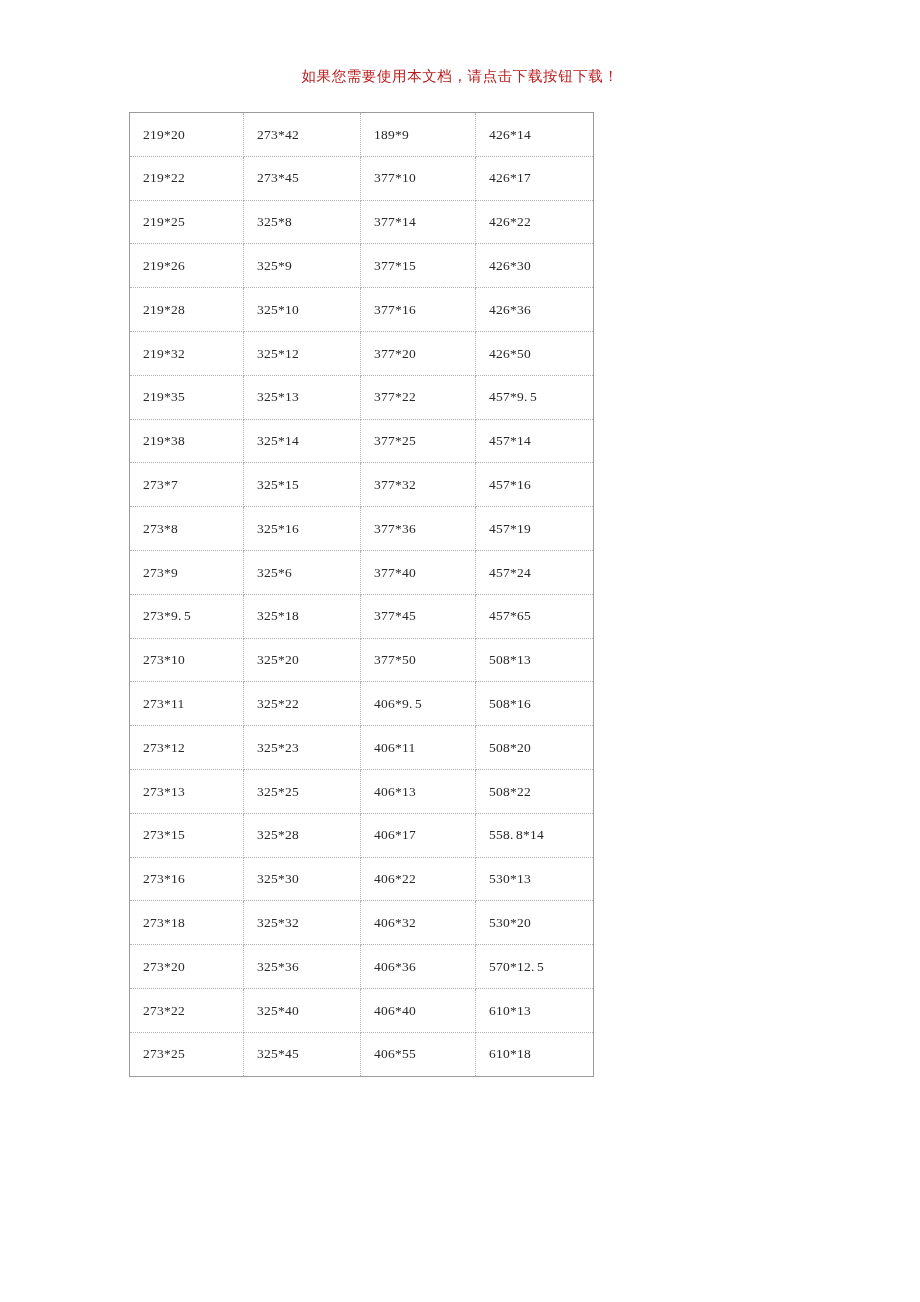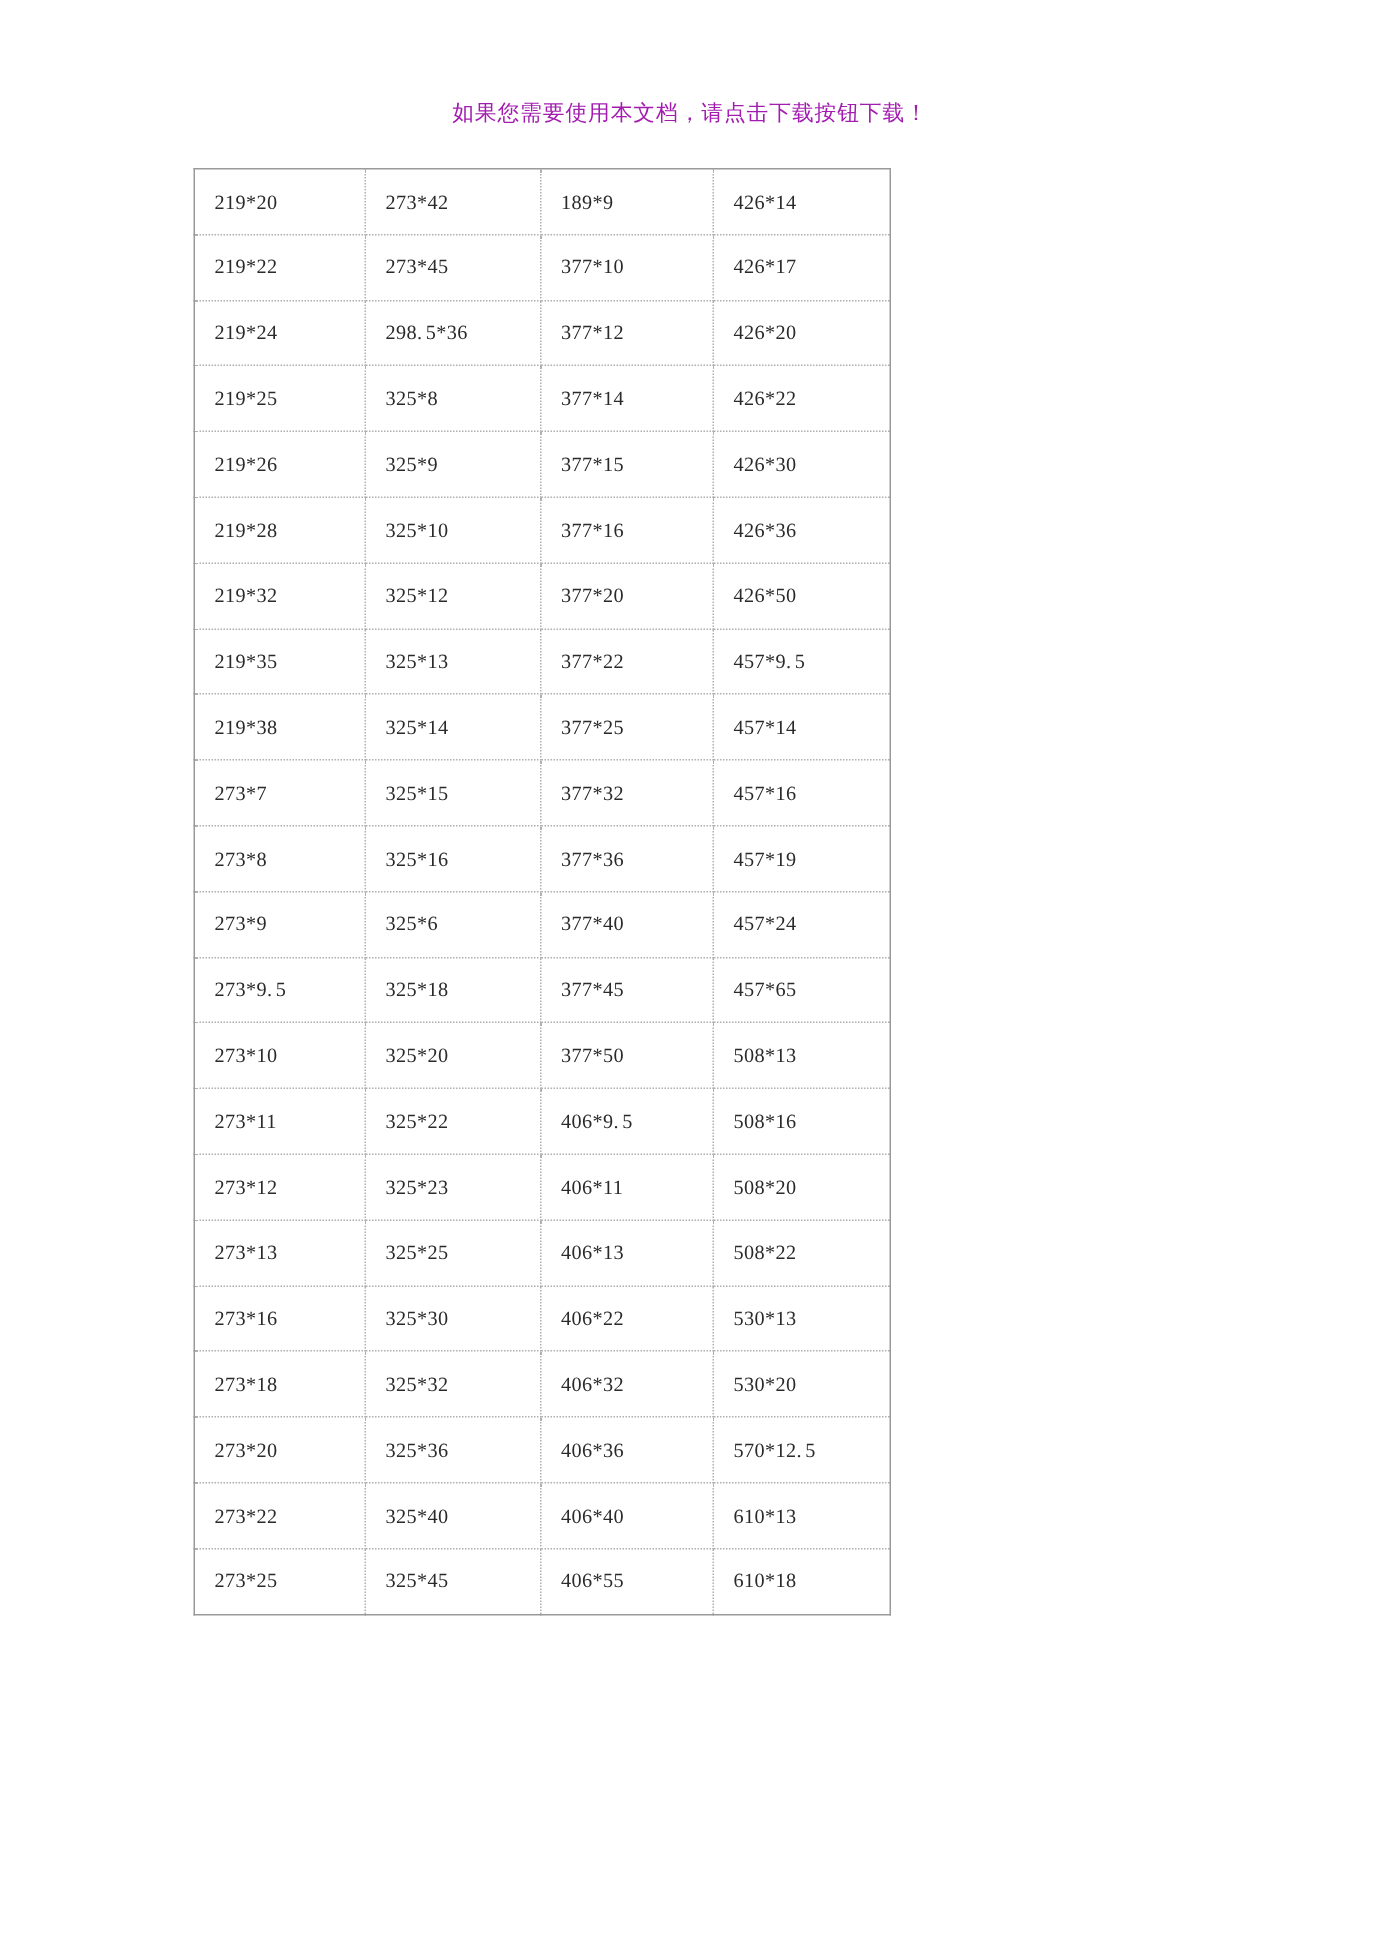--- a/index.html
+++ b/index.html
@@ -17,21 +17,21 @@
 
   
   #page-header-note {
     position: absolute;
     left: 0;
     top: 66px;
     width: 920px;
     text-align: center;
     font-size: 14.5px;
     line-height: 20px;
-    color: #a21caf;
+    color: #b91c1c;
     letter-spacing: 0.6px;
     white-space: nowrap;
     user-select: none;
   }
 
   
   #spec-table-wrap {
     position: absolute;
     left: 129px;
     top: 112px;
@@ -104,26 +104,20 @@
           <td>189*9</td>
           <td>426*14</td>
         </tr>
         <tr>
           <td>219*22</td>
           <td>273*45</td>
           <td>377*10</td>
           <td>426*17</td>
         </tr>
         <tr>
-          <td>219*24</td>
-          <td>298<span class="dec-sep">.</span>5*36</td>
-          <td>377*12</td>
-          <td>426*20</td>
-        </tr>
-        <tr>
           <td>219*25</td>
           <td>325*8</td>
           <td>377*14</td>
           <td>426*22</td>
         </tr>
         <tr>
           <td>219*26</td>
           <td>325*9</td>
           <td>377*15</td>
           <td>426*30</td>
@@ -194,20 +188,26 @@
           <td>406*11</td>
           <td>508*20</td>
         </tr>
         <tr>
           <td>273*13</td>
           <td>325*25</td>
           <td>406*13</td>
           <td>508*22</td>
         </tr>
         <tr>
+          <td>273*15</td>
+          <td>325*28</td>
+          <td>406*17</td>
+          <td>558<span class="dec-sep">.</span>8*14</td>
+        </tr>
+        <tr>
           <td>273*16</td>
           <td>325*30</td>
           <td>406*22</td>
           <td>530*13</td>
         </tr>
         <tr>
           <td>273*18</td>
           <td>325*32</td>
           <td>406*32</td>
           <td>530*20</td>

